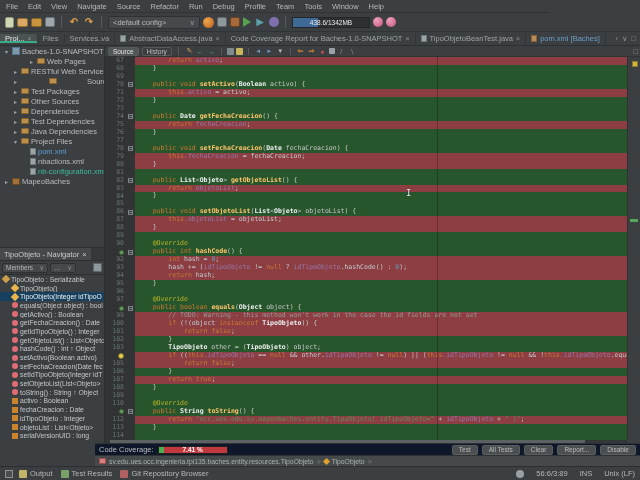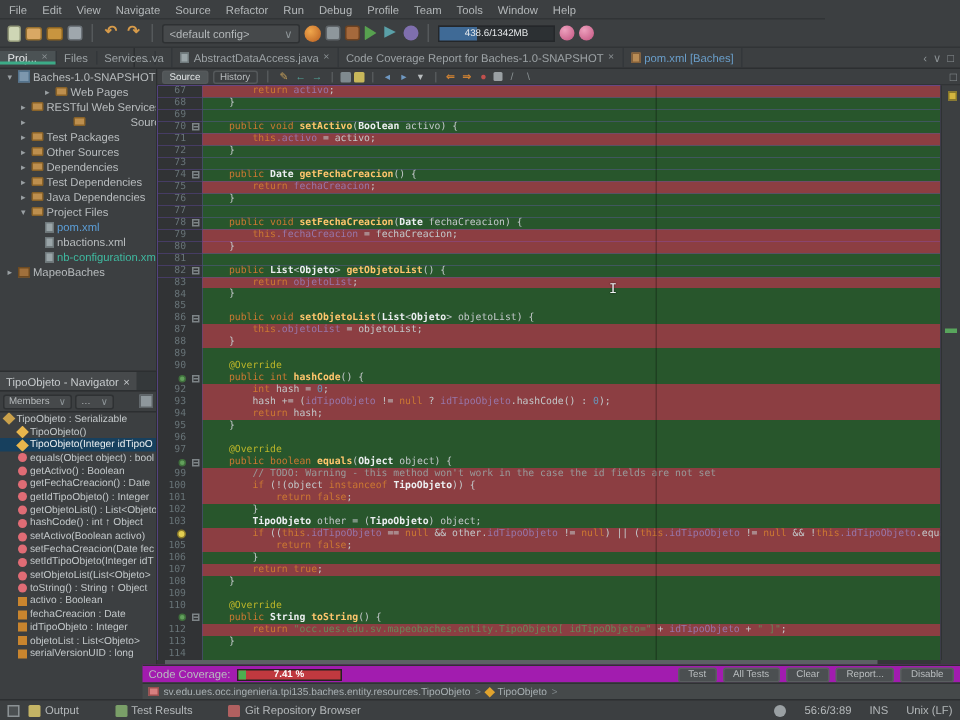--- a/index.html
+++ b/index.html
@@ -113,21 +113,21 @@
          font-size:9px;text-shadow:0 0 1px #000;}
 
   .estripe{position:absolute;left:627px;top:57px;width:13px;height:383px;background:#3c3f41;border-left:1px solid #2f3233;}
   .warnmark{position:absolute;left:4px;top:4px;width:6px;height:6px;background:#d3b53e;border:1px solid #8a7a2a;}
   .covmark{position:absolute;left:2px;top:162px;width:8px;height:3px;background:#58a55c;}
 
   .hscroll{position:absolute;left:105px;top:440px;width:522px;height:3px;background:#343738;}
   .hthumb{position:absolute;left:5px;top:0;width:475px;height:3px;background:#5c6164;}
 
   
-  .covbar{position:absolute;left:95px;top:443px;width:545px;height:12px;background:#a21caf;border-top:1px solid #2f3233;
+  .covbar{position:absolute;left:95px;top:443px;width:545px;height:12px;background:#0f172a;border-top:1px solid #2f3233;
           display:flex;align-items:center;gap:4px;padding:0 4px;}
   .covmeter{position:relative;width:70px;height:8px;background:#c0393f;border:1px solid #222;flex:none;}
   .covfill{position:absolute;left:0;top:0;bottom:0;background:#4caf50;}
   .covpct{position:absolute;left:0;right:0;top:0;bottom:0;display:flex;align-items:center;justify-content:center;
           color:#fff;font-weight:bold;font-size:6.5px;}
   .covbtns{margin-left:auto;display:flex;gap:4px;}
   .cbtn{height:10px;padding:0 6px;display:flex;align-items:center;background:#4b4f51;border:1px solid #5a5e60;border-radius:2px;color:#b9bdbf;font-size:6.5px;}
 
   
   .crumbs{position:absolute;left:95px;top:455px;width:545px;height:11px;background:#45494a;border-top:1px solid #2f3233;
@@ -214,20 +214,25 @@
         <div class="tab">
           <span>...va</span>
         </div>
         <div class="tab">
           <span class="fico"></span>
           <span>AbstractDataAccess.java</span>
           <span class="x">×</span>
         </div>
         <div class="tab">
           <span>Code Coverage Report for Baches-1.0-SNAPSHOT</span>
+          <span class="x">×</span>
+        </div>
+        <div class="tab">
+          <span class="fico"></span>
+          <span>TipoObjetoBeanTest.java</span>
           <span class="x">×</span>
         </div>
         <div class="tab">
           <span class="fico xmlico"></span>
           <span style="color: rgb(106, 159, 203);">pom.xml [Baches]</span>
         </div>
       </div>
     <div class="tabctl" id="tabctl">
         <span>‹</span>
         <span>∨</span>
@@ -733,21 +738,21 @@
     <span class="crumb-pkg-icon"></span>
     <span>sv.edu.ues.occ.ingenieria.tpi135.baches.entity.resources.TipoObjeto</span>
     <span class="chev">&gt;</span>
     <span class="crumb-class-icon"></span>
     <span>TipoObjeto</span>
     <span class="chev">&gt;</span>
   </div>
 
   <div class="statusbar">
     <span class="restore-group-icon"></span>
-    <span id="statusleft" style="display:flex;gap:24px">
+    <span id="statusleft" style="display:flex;gap:8px">
         <span class="sgroup">
           <span class="sic output-window-icon"></span>
           <span>Output</span>
         </span>
         <span class="sgroup">
           <span class="sic test-results-icon"></span>
           <span>Test Results</span>
         </span>
         <span class="sgroup">
           <span class="sic git-repository-browser-icon"></span>

